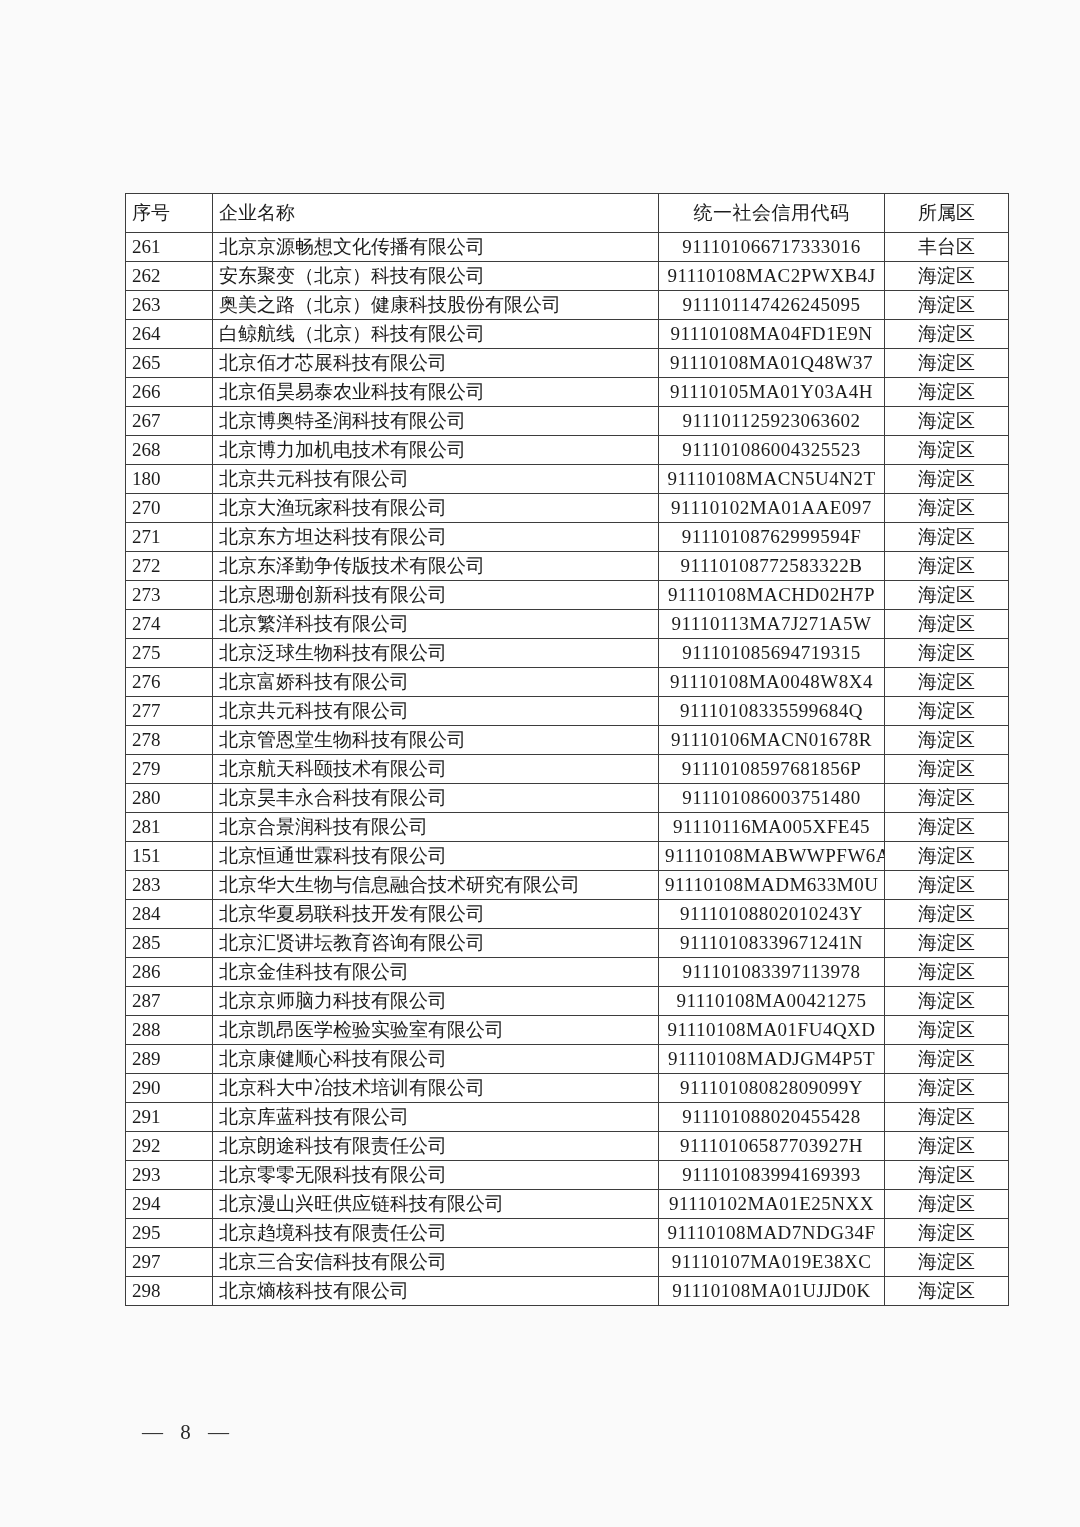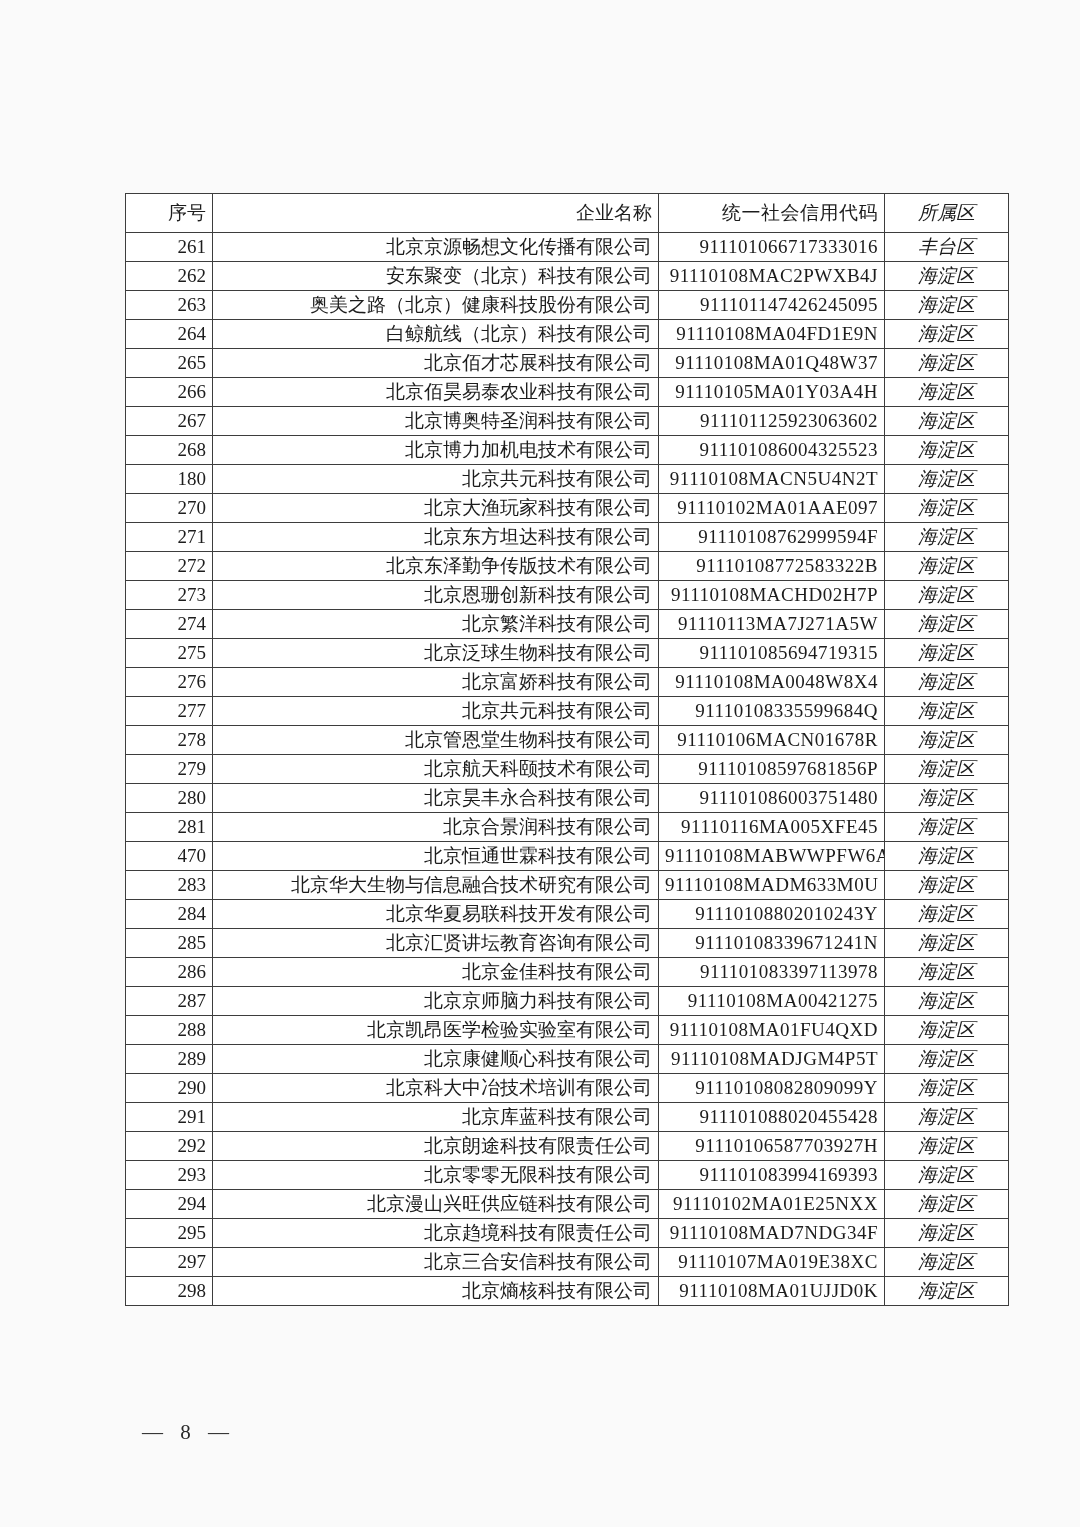--- a/index.html
+++ b/index.html
@@ -34,24 +34,24 @@
     font-weight: normal;
     font-size: 19px;
     padding: 0 6px;
     overflow: hidden;
     white-space: nowrap;
   }
   .doc-table thead th {
     height: 38px;
     font-size: 19px;
   }
-  .col-no     { width: 74px;  text-align: right; }
-  .col-name   { width: 433px; text-align: right; padding-left: 14px; margin-left: 8px; }
-  .col-code   { width: 213px; text-align: right; padding-left: 10px; font-family: "Liberation Serif", "DejaVu Serif", serif; letter-spacing: 0.5px; }
-  .col-dist   { width: 111px; text-align: center; font-style: italic; }
+  .col-no     { width: 74px;  text-align: left; }
+  .col-name   { width: 433px; text-align: left; padding-left: 14px; margin-left: 8px; }
+  .col-code   { width: 213px; text-align: center; padding-left: 10px; font-family: "Liberation Serif", "DejaVu Serif", serif; letter-spacing: 0.5px; }
+  .col-dist   { width: 111px; text-align: center; }
   .doc-table tbody td {
     height: 28px;
   }
   .page-footer {
     position: absolute;
     left: 142px;
     top: 1420px;
     font-size: 21px;
     color: #2a2a2a;
     letter-spacing: 6px;
@@ -192,21 +192,21 @@
       <td class="col-code">911101086003751480</td>
       <td class="col-dist">海淀区</td>
     </tr>
         <tr>
       <td class="col-no">281</td>
       <td class="col-name">北京合景润科技有限公司</td>
       <td class="col-code">91110116MA005XFE45</td>
       <td class="col-dist">海淀区</td>
     </tr>
         <tr>
-      <td class="col-no">470</td>
+      <td class="col-no">151</td>
       <td class="col-name">北京恒通世霖科技有限公司</td>
       <td class="col-code">91110108MABWWPFW6A</td>
       <td class="col-dist">海淀区</td>
     </tr>
         <tr>
       <td class="col-no">283</td>
       <td class="col-name">北京华大生物与信息融合技术研究有限公司</td>
       <td class="col-code">91110108MADM633M0U</td>
       <td class="col-dist">海淀区</td>
     </tr>

